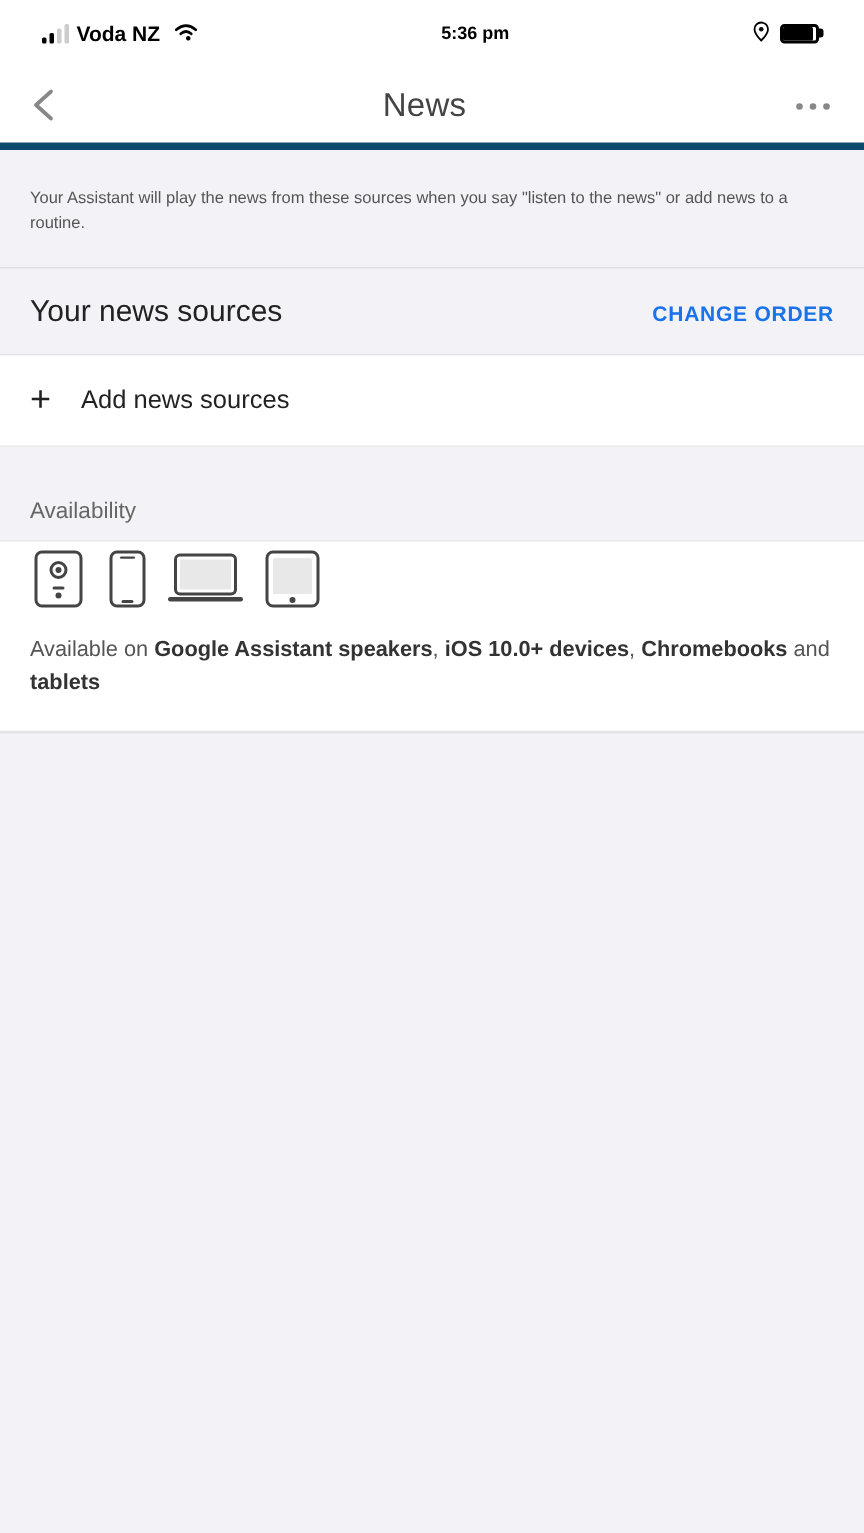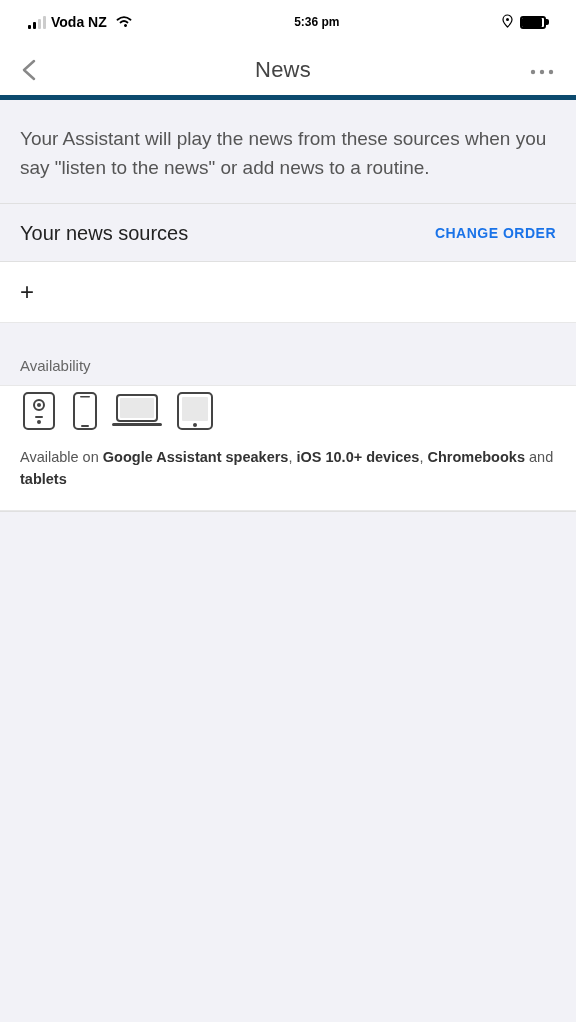--- a/index.html
+++ b/index.html
@@ -123,21 +123,21 @@
       padding: 6px;
       cursor: pointer;
     }
 
     
     .description-section {
       background: #f2f2f7;
       padding: 24px 20px 20px 20px;
     }
     .description-text {
-      font-size: 19px;
+      font-size: 11px;
       color: #555;
       line-height: 1.55;
     }
 
     
     .news-sources-row {
       background: #f2f2f7;
       padding: 18px 20px 16px 20px;
       display: flex;
       align-items: center;
@@ -292,20 +292,21 @@
 
 <div class="news-sources-row">
   <span class="news-sources-label">Your news sources</span>
   <span class="change-order-btn">CHANGE ORDER</span>
 </div>
 
 <div class="divider"></div>
 
 <div class="add-sources-row">
   <span class="add-icon">+</span>
+  <span class="add-sources-label">Add news sources</span>
 </div>
 
 <div class="section-gap"></div>
 
 <div class="availability-section">
   <span class="availability-label">Availability</span>
 </div>
 
 <div class="devices-section">
   <div class="device-icons-row">

